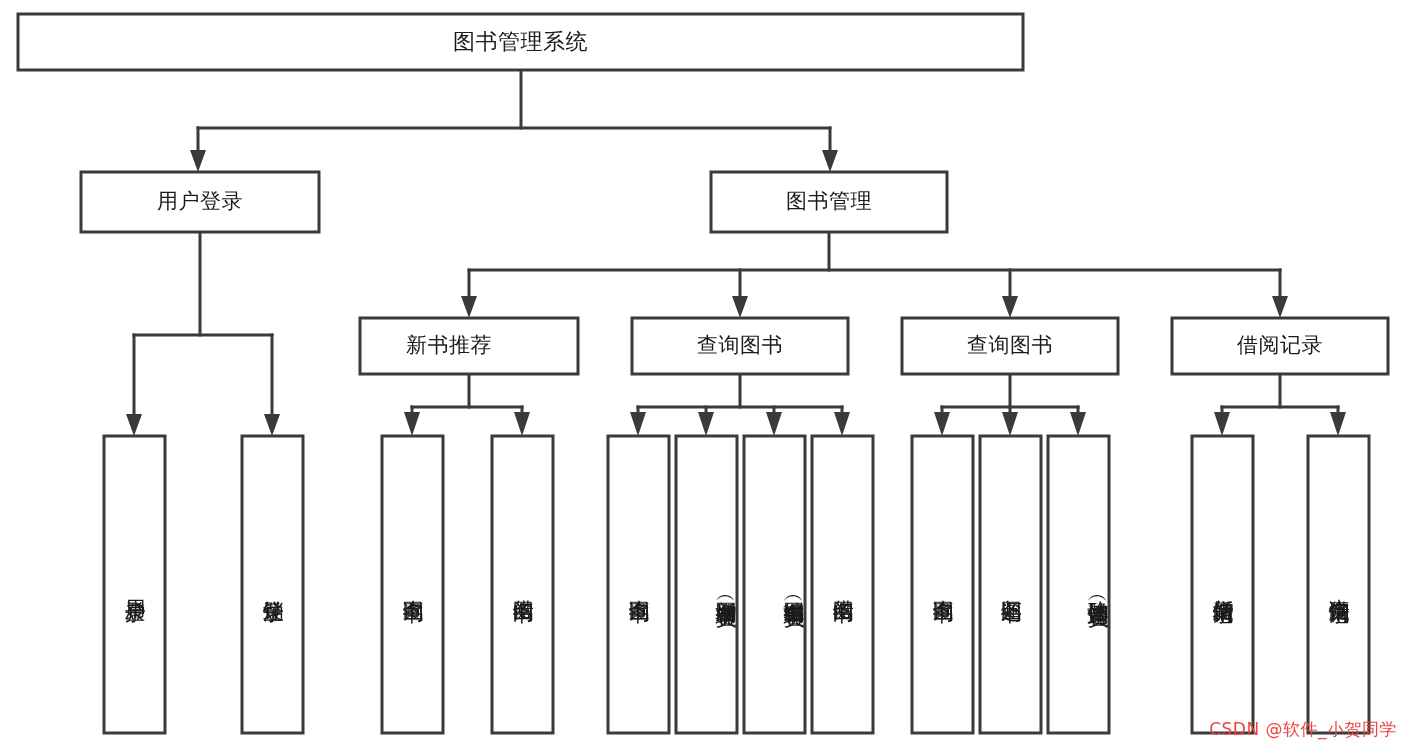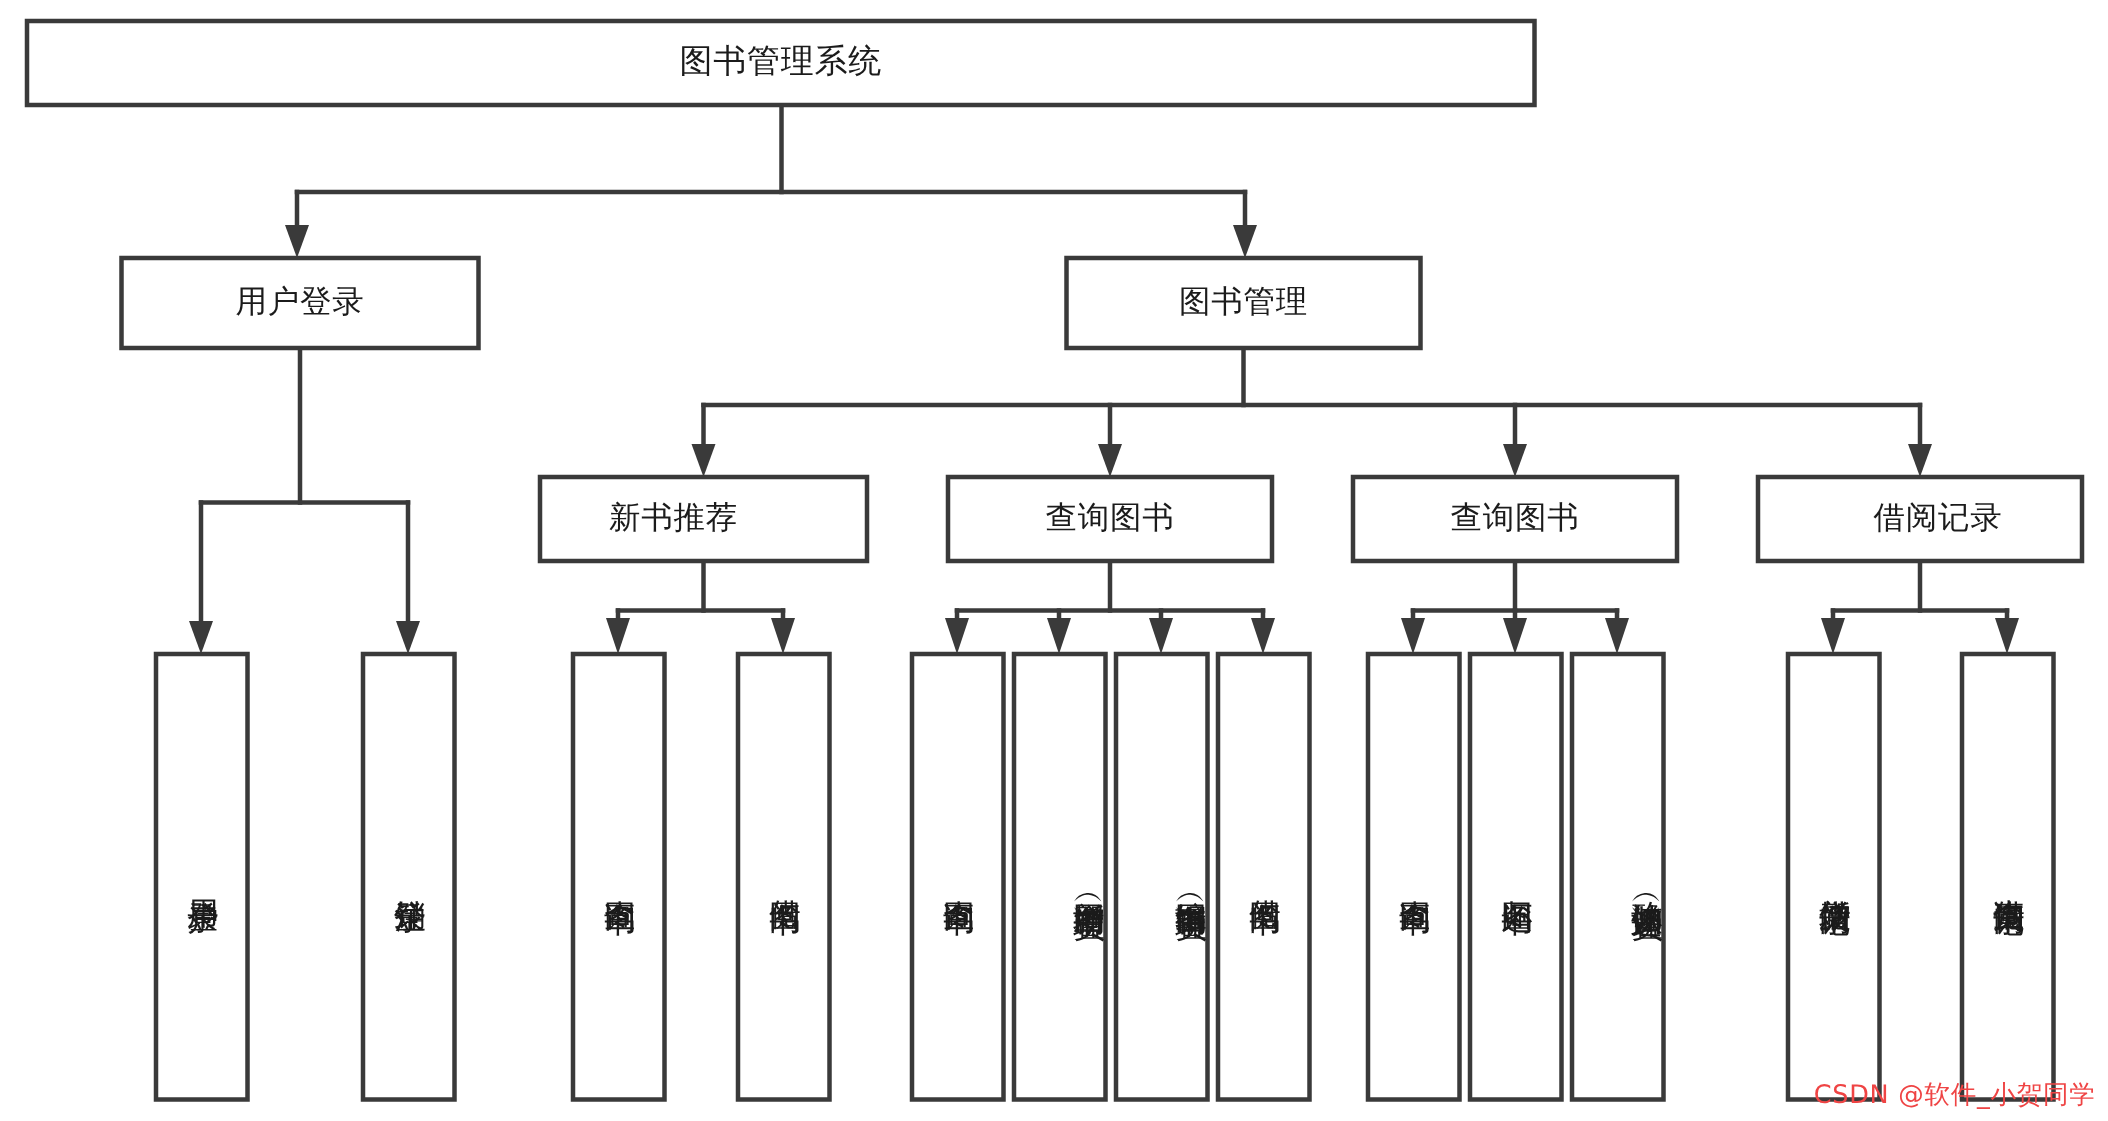--- a/index.html
+++ b/index.html
@@ -188,21 +188,21 @@
   </svg>
 
   <div class="node-label-h node-label-title" style="left:18px; top:14px; width:1005px; height:56px;">图书管理系统</div>
 
   <div class="node-label-h" style="left:81px; top:172px; width:238px; height:60px;">用户登录</div>
   <div class="node-label-h" style="left:711px; top:172px; width:236px; height:60px;">图书管理</div>
 
   <div class="node-label-h" style="left:340px; top:318px; width:218px; height:56px;">新书推荐</div>
   <div class="node-label-h" style="left:632px; top:318px; width:216px; height:56px;">查询图书</div>
   <div class="node-label-h" style="left:902px; top:318px; width:216px; height:56px;">查询图书</div>
-  <div class="node-label-h" style="left:1172px; top:318px; width:216px; height:56px;margin-left:12px;">借阅记录</div>
+  <div class="node-label-h" style="left:1172px; top:318px; width:216px; height:56px;">借阅记录</div>
 
   <div class="node-label-v" style="left:104px; top:436px; width:61px; height:297px;">用户登录</div>
   <div class="node-label-v" style="left:242px; top:436px; width:61px; height:297px;">注销登录</div>
 
   <div class="node-label-v" style="left:382px; top:436px; width:61px; height:297px;">查询图书</div>
   <div class="node-label-v" style="left:492px; top:436px; width:61px; height:297px;">借阅图书</div>
 
   <div class="node-label-v" style="left:608px; top:436px; width:61px; height:297px;">查询图书</div>
   <div class="node-label-v" style="left:676px; top:436px; width:61px; height:297px; align-items:flex-start; padding-top:8px; box-sizing:border-box;">新增图书（管理员）</div>
   <div class="node-label-v" style="left:744px; top:436px; width:61px; height:297px; align-items:flex-start; padding-top:8px; box-sizing:border-box;">编辑图书（管理员）</div>

